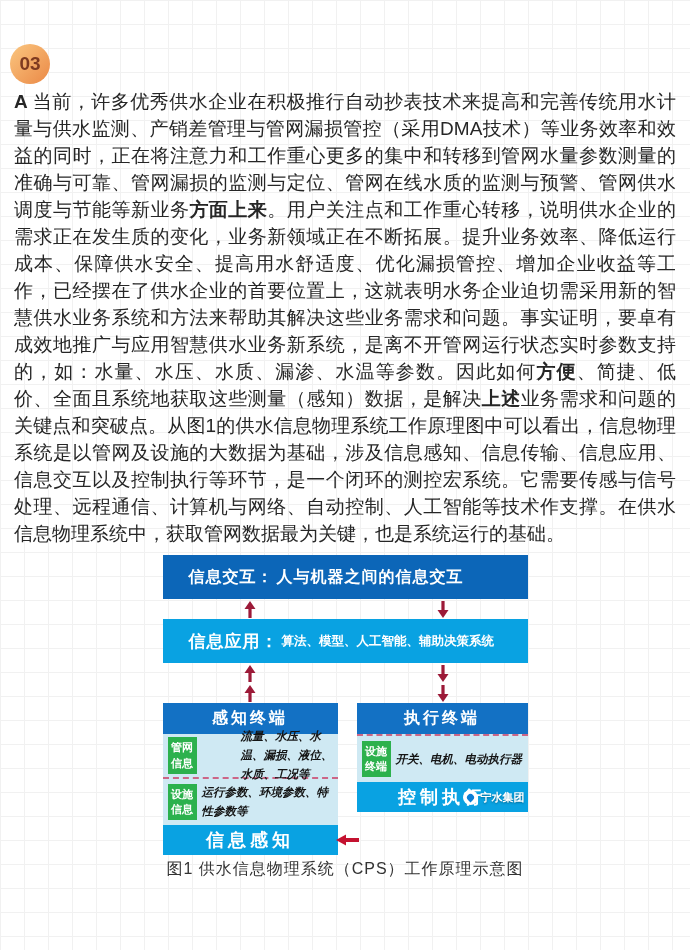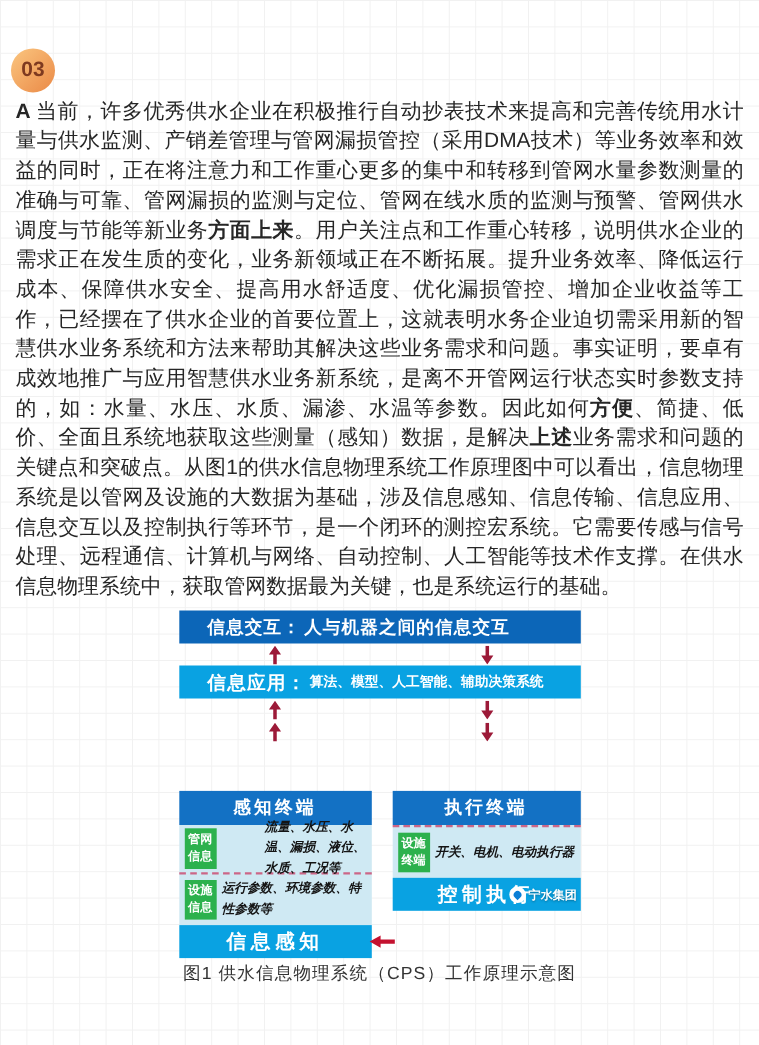--- a/index.html
+++ b/index.html
@@ -43,34 +43,34 @@
   
   .article {
     margin:4px 14px 0 14px;
     font-size:19px; line-height:27px; color:#262626;
     text-align:justify;
   }
   .article .b { font-weight:bold; }
 
   
   .diagram { width:365px; margin:8px auto 0; }
-  .bar { height:30px; display:flex; align-items:center; padding-left:26px; color:#fff; }
+  .bar { height:44px; display:flex; align-items:center; padding-left:26px; color:#fff; }
   .bar.dark  { background:#0c66b8; }
   .bar.light { background:#09a2e2; }
   .bar-label { font-weight:bold; font-size:17px; letter-spacing:1px; white-space:nowrap; }
   .bar.dark .bar-label { font-size:16px; }
   .bar-desc  { font-weight:bold; font-size:12.5px; margin-left:3px; white-space:nowrap;font-family:Liberation Serif, serif; }
   .bar.dark .bar-desc { font-size:16px; letter-spacing:1px; }
 
   .arrow-row { position:relative; height:20px; }
   .va { position:absolute; top:2px; width:12px; height:17px; }
   .va.up   { left:81px; }
   .va.down { left:274px; }
 
-  .terminals { display:flex; justify-content:space-between; position:relative;margin-top:44px; }
+  .terminals { display:flex; justify-content:space-between; position:relative; }
   .tcol { display:flex; flex-direction:column; }
   .tcol.left  { width:175px; }
   .tcol.right { width:171px; }
   .thead {
     height:31px; background:#1371c4; color:#fff; font-weight:bold; font-size:16px;
     display:flex; align-items:center; justify-content:center; letter-spacing:3px;
   }
   .tbody { background:#cfe9f3; }
   .trow  { display:flex; align-items:center; padding:3px 4px 3px 3px; }
   .trow1 { height:43px;gap:39px; }

